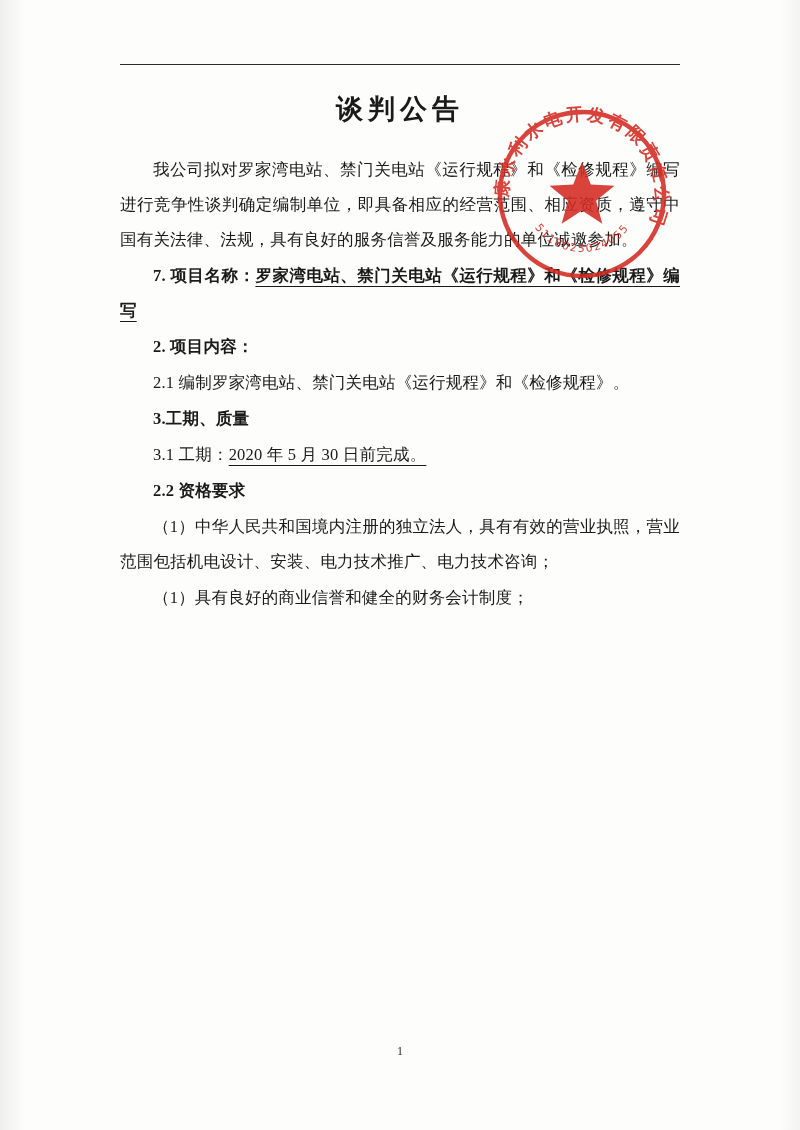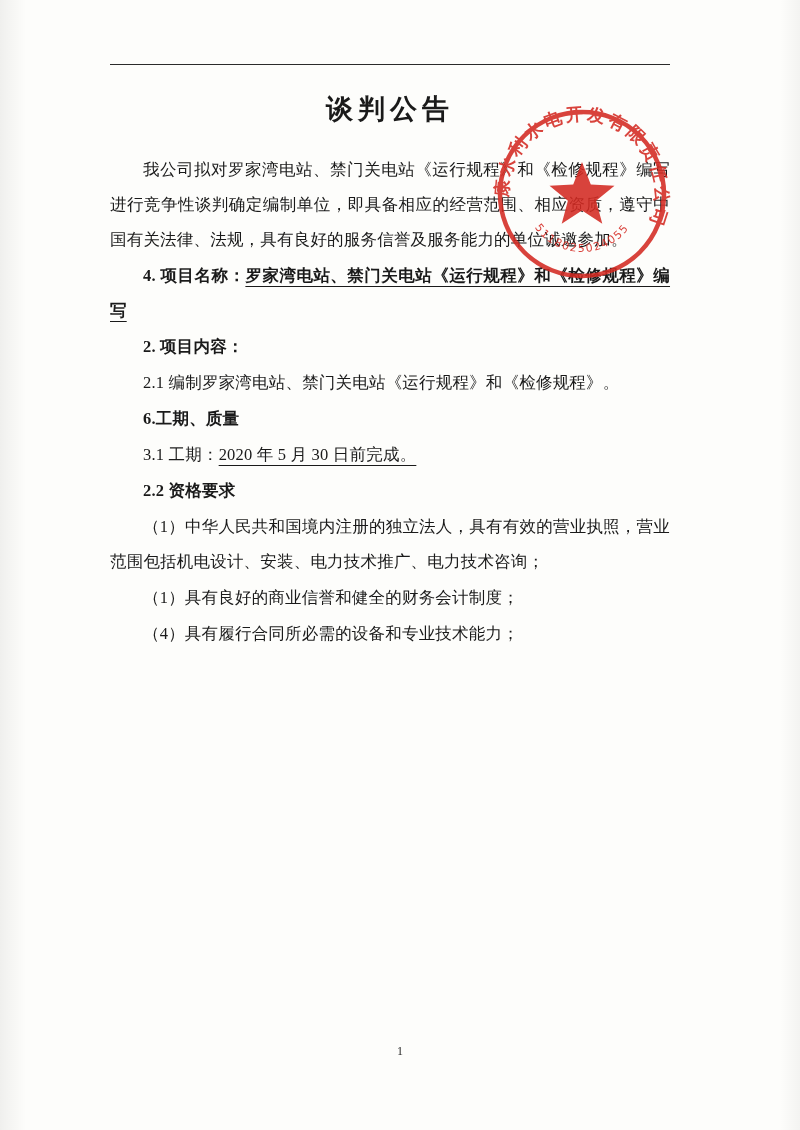--- a/index.html
+++ b/index.html
@@ -31,21 +31,21 @@
   .page::after {
     content: "";
     position: absolute;
     right: 0; top: 0; bottom: 0; width: 20px;
     background: linear-gradient(to left, rgba(0,0,0,0.04), rgba(0,0,0,0));
     pointer-events: none;
   }
 
   .content {
     position: absolute;
-    left: 110px;
+    left: 120px;
     top: 64px;
     width: 560px;
   }
 
   .hrule {
     border-top: 1.4px solid #2b2b2b;
     width: 560px;
     margin: 0 0 26px 0;
   }
 
@@ -103,40 +103,39 @@
 
   <div class="content">
 
     <div class="hrule"></div>
 
     <h1 class="doc-title">谈判公告</h1>
 
     <p class="para indent">我公司拟对罗家湾电站、禁门关电站《运行规程》和《检修规程》编写进行竞争性谈判确定编制单位，即具备相应的经营范围、相应资质，遵守中国有关法律、法规，具有良好的服务信誉及服务能力的单位诚邀参加。</p>
 
     <p class="para indent">
-      <span class="bold">4. 项目名称：</span><span class="bold uline">罗家湾电站、禁门关电站《运行规程》和《检修规程》编写</span>
+      <span class="bold">7. 项目名称：</span><span class="bold uline">罗家湾电站、禁门关电站《运行规程》和《检修规程》编写</span>
     </p>
 
     <p class="para indent bold">2. 项目内容：</p>
 
     <p class="para indent">2.1 编制罗家湾电站、禁门关电站《运行规程》和《检修规程》。</p>
 
-    <p class="para indent bold">6.工期、质量</p>
+    <p class="para indent bold">3.工期、质量</p>
 
     <p class="para indent">
       <span>3.1 工期：</span><span class="uline">2020 年 5 月 30 日前完成。</span>
     </p>
 
 
 
     <p class="para indent bold">2.2 资格要求</p>
 
     <p class="para indent">（1）中华人民共和国境内注册的独立法人，具有有效的营业执照，营业范围包括机电设计、安装、电力技术推广、电力技术咨询；</p>
     <p class="para indent">（1）具有良好的商业信誉和健全的财务会计制度；</p>
-    <p class="para indent">（4）具有履行合同所必需的设备和专业技术能力；</p>
 
   </div>
 
   <div class="seal">
     <svg width="196" height="196" viewBox="0 0 196 196" xmlns="http://www.w3.org/2000/svg">
       <defs>
         <path id="sealArc" d="M 98,98 m -74,0 a 74,74 0 1,1 148,0 a 74,74 0 1,1 -148,0"></path>
         <path id="sealArcBottom" d="M 98,98 m -58,0 a 58,58 0 0,0 116,0"></path>
       </defs>
       <g fill="none" stroke="#d42a22" stroke-width="4.5">

